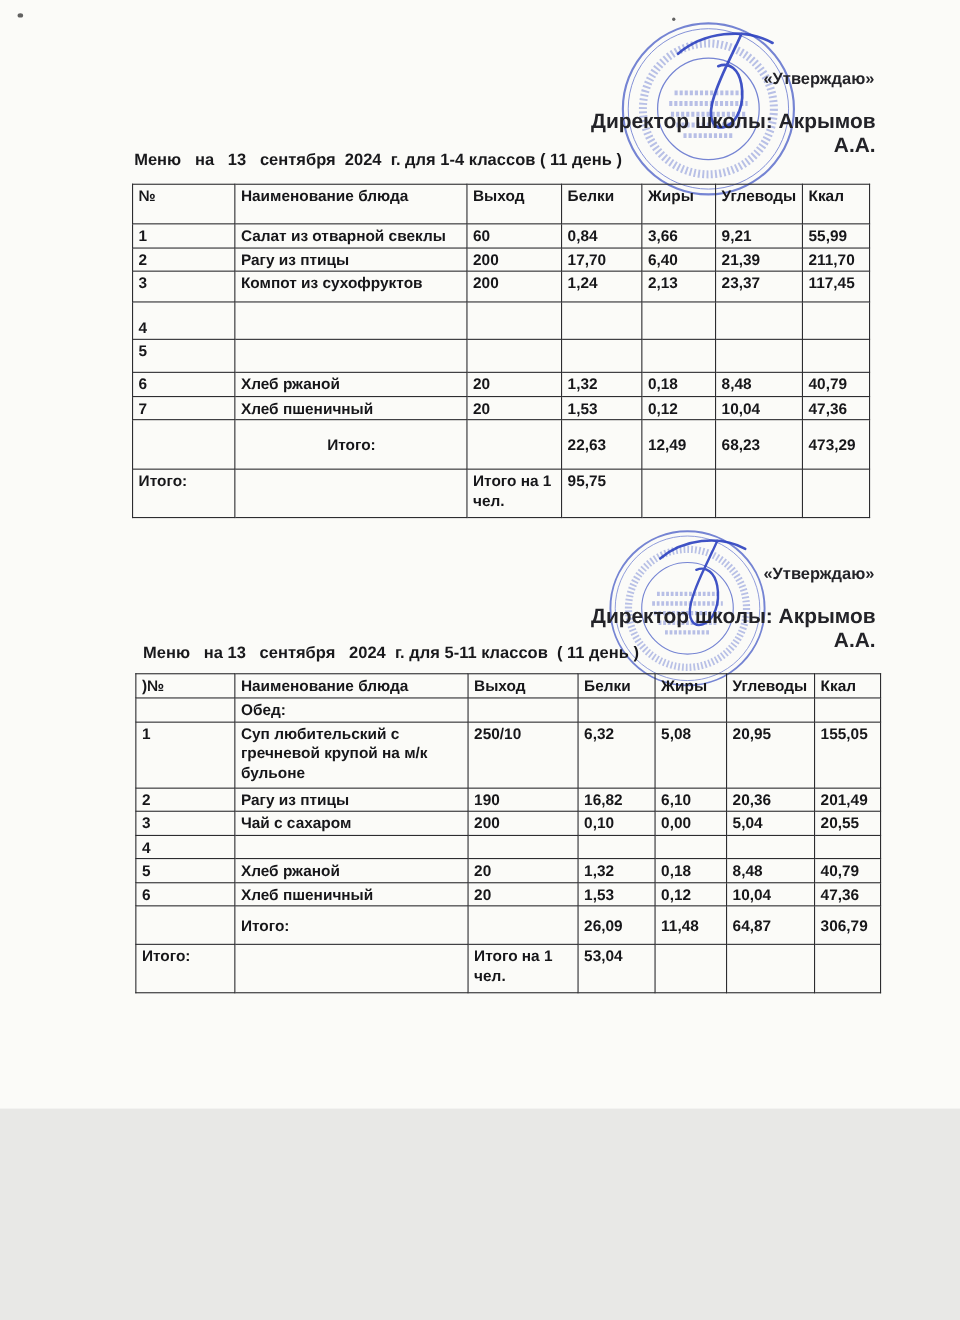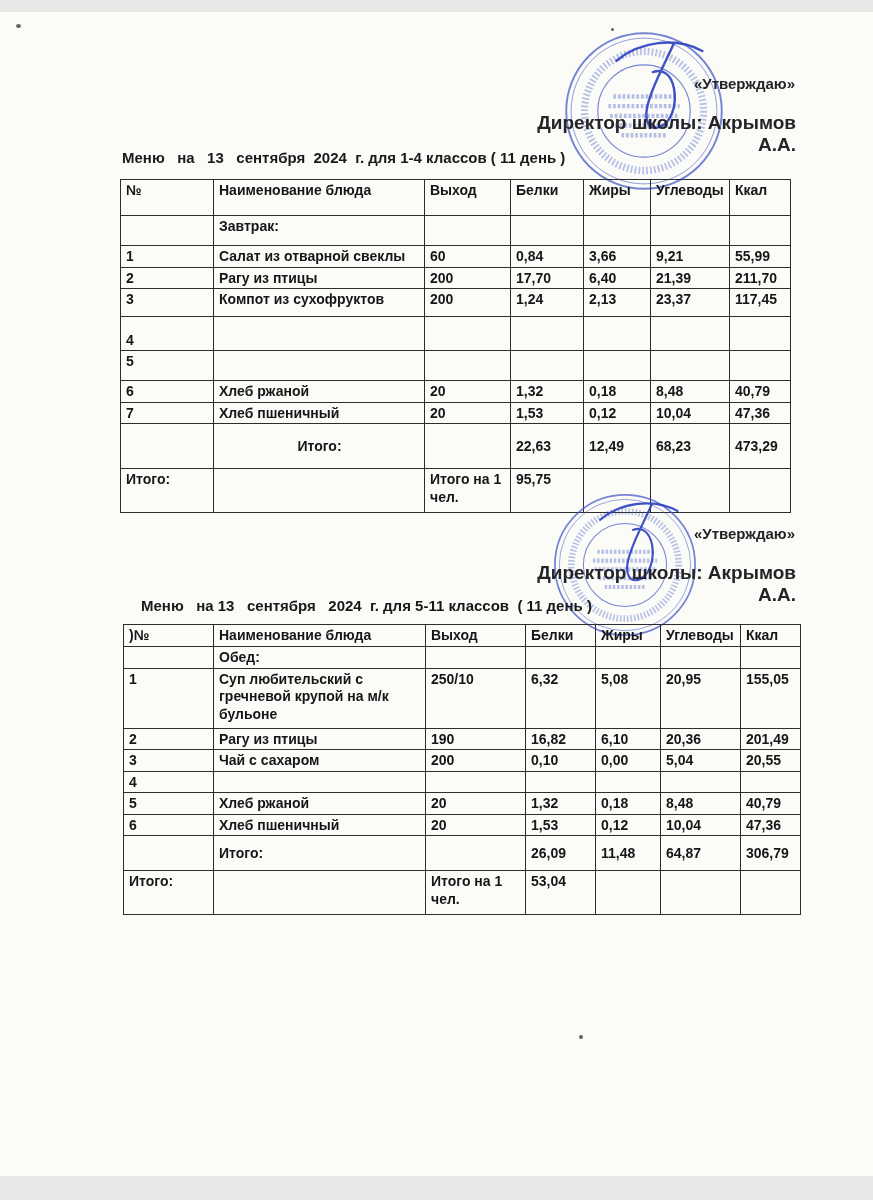--- a/index.html
+++ b/index.html
@@ -1,18 +1,18 @@
 <!DOCTYPE html>
 <html><head>
 <meta charset="utf-8">
 <style>
   * { box-sizing: border-box; }
   html,body { margin:0; padding:0; background:#e8e8e6; }
   body { font-family:"Liberation Sans", sans-serif; }
-  .page { position:relative; width:873px; height:1164px; background:#fbfbf8; overflow:hidden; color:#1e1e20; margin:12px auto; }
+  .page { position:relative; width:873px; height:1008px; background:#fbfbf8; overflow:hidden; color:#1e1e20; margin:0 auto; }
   .approve { position:absolute; width:240px; text-align:right; font-size:15px; font-weight:600; color:#232328; }
   .director { position:absolute; width:300px; text-align:right; font-size:19px; font-weight:600; color:#232328; }
   .menu-title { position:absolute; font-size:15px; font-weight:700; white-space:pre; color:#19191c;text-align:right; }
   .stamp { position:absolute; display:block; }
   table.menu { position:absolute; border-collapse:collapse; table-layout:fixed; background:transparent; }
   .menu th, .menu td { border:1.6px solid #2d2d30; font-size:14px; font-weight:700; text-align:left; vertical-align:top; padding:2px 4px 1px 5px; overflow:hidden; color:#161619; line-height:1.25; }
   .menu th { font-weight:700; }
   td.center { text-align:center; }
   tr.mid td { vertical-align:middle; }
   .speck { position:absolute; background:#474747; border-radius:50%; opacity:.85; }
@@ -64,29 +64,20 @@
     <tbody>
         <tr style="height:36px;">
       <th>№</th>
       <th>Наименование блюда</th>
       <th>Выход</th>
       <th>Белки</th>
       <th>Жиры</th>
       <th>Углеводы</th>
       <th>Ккал</th>
     </tr>
-    <tr style="height:30px;">
-      <td></td>
-      <td>Завтрак:</td>
-      <td></td>
-      <td></td>
-      <td></td>
-      <td></td>
-      <td></td>
-    </tr>
     <tr style="height:19px;">
       <td>1</td>
       <td>Салат из отварной свеклы</td>
       <td>60</td>
       <td>0,84</td>
       <td>3,66</td>
       <td>9,21</td>
       <td>55,99</td>
     </tr>
     <tr style="height:19px;">
@@ -180,21 +171,21 @@
     </g>
     <g fill="none" stroke="#2c41c0" stroke-width="3" stroke-linecap="round" opacity="0.9">
       <path d="M137 16 C126 42 109 70 104 95 C100 113 107 124 119 120 C133 115 141 94 137 72 C134 56 124 47 111 52"></path>
       <path d="M66 38 C94 14 140 8 172 26"></path>
     </g>
   </svg>
 
   <div class="approve" style="left:555px;top:513px;">«Утверждаю»</div>
   <div class="director" style="left:496px;top:550px;">Директор школы: Акрымов А.А.</div>
 
-  <div class="menu-title" style="left:141px;top:585px;">Меню   на 13   сентября   2024  г. для 5-11 классов  ( 11 день )</div>
+  <div class="menu-title" style="left:130px;top:585px;">Меню   на 13   сентября   2024  г. для 5-11 классов  ( 11 день )</div>
 
   <table class="menu" style="left:123px;top:612px;width:677px;">
     <colgroup>
       <col style="width:90px">
         <col style="width:212px">
         <col style="width:100px">
         <col style="width:70px">
         <col style="width:65px">
         <col style="width:80px">
         <col style="width:60px">

